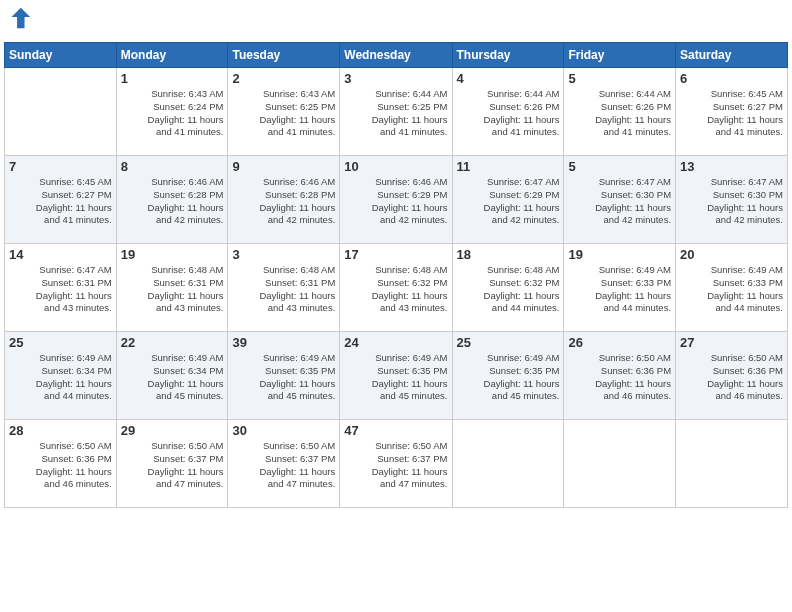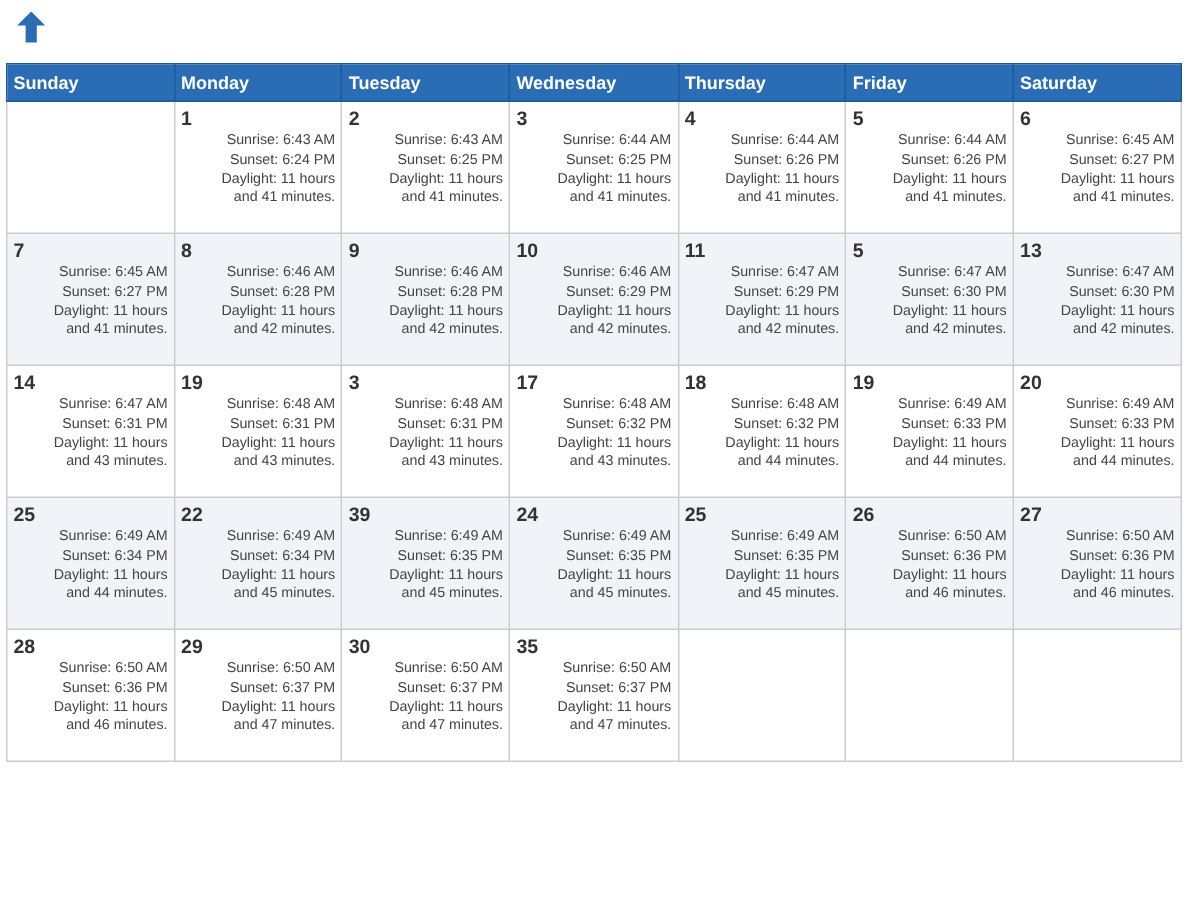--- a/index.html
+++ b/index.html
@@ -350,21 +350,21 @@
 and 47 minutes.</div>
           </td>
           <td>
             <span class="day-number">30</span>
             <div class="day-info" style="white-space: pre-line;">Sunrise: 6:50 AM
 Sunset: 6:37 PM
 Daylight: 11 hours
 and 47 minutes.</div>
           </td>
           <td>
-            <span class="day-number">35</span>
+            <span class="day-number">47</span>
             <div class="day-info" style="white-space: pre-line;">Sunrise: 6:50 AM
 Sunset: 6:37 PM
 Daylight: 11 hours
 and 47 minutes.</div>
           </td>
           <td class="empty-cell"></td>
           <td class="empty-cell"></td>
           <td class="empty-cell"></td>
         </tr>
       </tbody>

